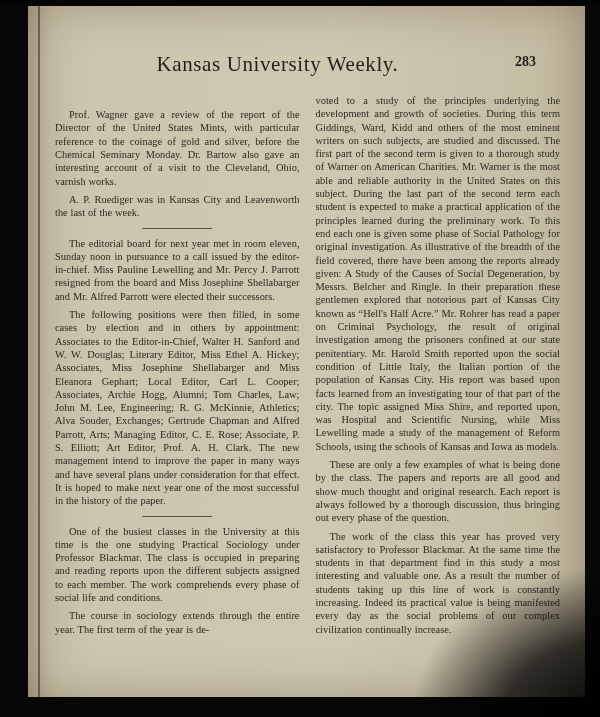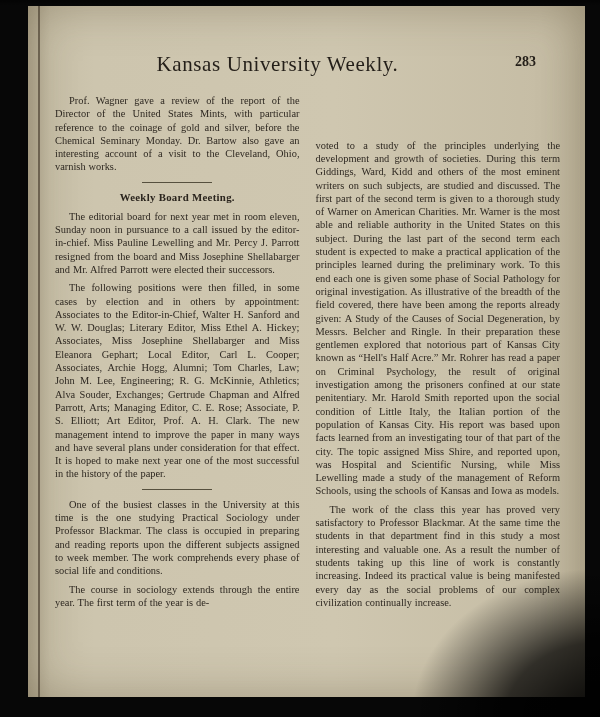--- a/index.html
+++ b/index.html
@@ -118,31 +118,32 @@
     <div class="binding-line"></div>
 
     <div class="pagehead">
       <span class="ptitle">Kansas University Weekly.</span>
       <span class="pnum">283</span>
     </div>
 
     <div class="columns">
       <div class="col">
         <p class="para">Prof. Wagner gave a review of the report of the Director of the United States Mints, with particular reference to the coinage of gold and silver, before the Chemical Seminary Monday. Dr. Bartow also gave an interesting account of a visit to the Cleveland, Ohio, varnish works.</p>
+        <p class="para">A. P. Ruediger was in Kansas City and Leavenworth the last of the week.</p>
         <hr class="sep">
-        <h3 class="shead">Weekly Board Meeting.</h3>
         <p class="para">The editorial board for next year met in room eleven, Sunday noon in pursuance to a call issued by the editor-in-chief. Miss Pauline Lewelling and Mr. Percy J. Parrott resigned from the board and Miss Josephine Shellabarger and Mr. Alfred Parrott were elected their successors.</p>
         <p class="para">The following positions were then filled, in some cases by election and in others by appointment: Associates to the Editor-in-Chief, Walter H. Sanford and W. W. Douglas; Literary Editor, Miss Ethel A. Hickey; Associates, Miss Josephine Shellabarger and Miss Eleanora Gephart; Local Editor, Carl L. Cooper; Associates, Archie Hogg, Alumni; Tom Charles, Law; John M. Lee, Engineering; R. G. McKinnie, Athletics; Alva Souder, Exchanges; Gertrude Chapman and Alfred Parrott, Arts; Managing Editor, C. E. Rose; Associate, P. S. Elliott; Art Editor, Prof. A. H. Clark. The new management intend to improve the paper in many ways and have several plans under consideration for that effect. It is hoped to make next year one of the most successful in the history of the paper.</p>
         <hr class="sep">
-        <p class="para">One of the busiest classes in the University at this time is the one studying Practical Sociology under Professor Blackmar. The class is occupied in preparing and reading reports upon the different subjects assigned to week member. The work comprehends every phase of social life and conditions.</p>
+        <p class="para">One of the busiest classes in the University at this time is the one studying Practical Sociology under Professor Blackmar. The class is occupied in preparing and reading reports upon the different subjects assigned to each member. The work comprehends every phase of social life and conditions.</p>
         <p class="para">The course in sociology extends through the entire year. The first term of the year is de-</p>
       </div>
 
       <div class="col">
         <p class="para noindent">voted to a study of the principles underlying the development and growth of societies. During this term Giddings, Ward, Kidd and others of the most eminent writers on such subjects, are studied and discussed. The first part of the second term is given to a thorough study of Warner on American Charities. Mr. Warner is the most able and reliable authority in the United States on this subject. During the last part of the second term each student is expected to make a practical application of the principles learned during the preliminary work. To this end each one is given some phase of Social Pathology for original investigation. As illustrative of the breadth of the field covered, there have been among the reports already given: A Study of the Causes of Social Degeneration, by Messrs. Belcher and Ringle. In their preparation these gentlemen explored that notorious part of Kansas City known as “Hell's Half Acre.” Mr. Rohrer has read a paper on Criminal Psychology, the result of original investigation among the prisoners confined at our state penitentiary. Mr. Harold Smith reported upon the social condition of Little Italy, the Italian portion of the population of Kansas City. His report was based upon facts learned from an investigating tour of that part of the city. The topic assigned Miss Shire, and reported upon, was Hospital and Scientific Nursing, while Miss Lewelling made a study of the management of Reform Schools, using the schools of Kansas and Iowa as models.</p>
+        <p class="para">These are only a few examples of what is being done by the class. The papers and reports are all good and show much thought and original research. Each report is always followed by a thorough discussion, thus bringing out every phase of the question.</p>
         <p class="para">The work of the class this year has proved very satisfactory to Professor Blackmar. At the same time the students in that department find in this study a most interesting and valuable one. As a result the number of students taking up this line of work is constantly increasing. Indeed its practical value is being manifested every day as the social problems of our complex civilization continually increase.</p>
       </div>
     </div>
   </div>
 
   <div class="top-edge-shadow"></div>
   <div class="corner-shadow"></div>
 </div>
 
 </body></html>

